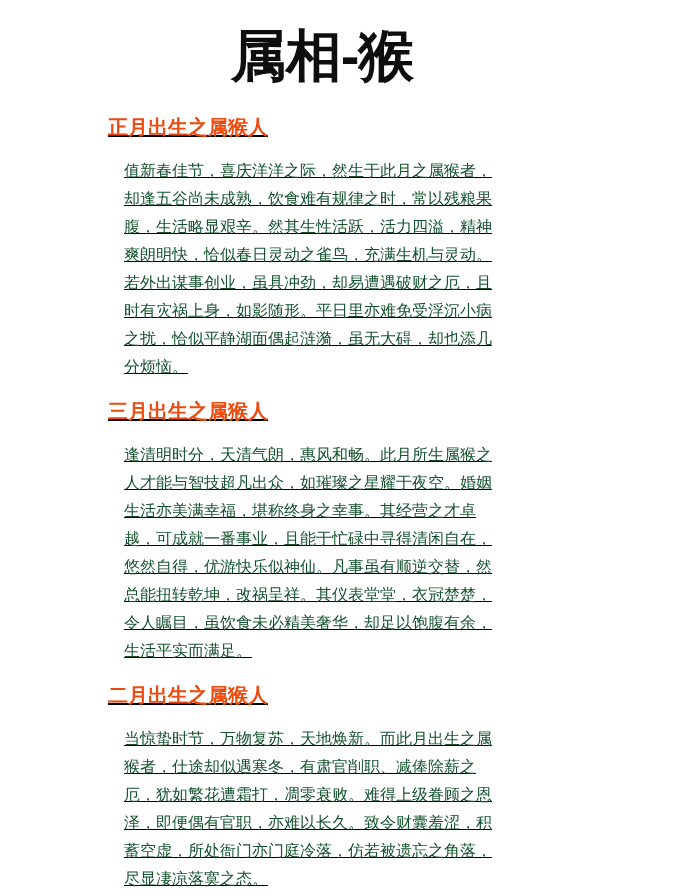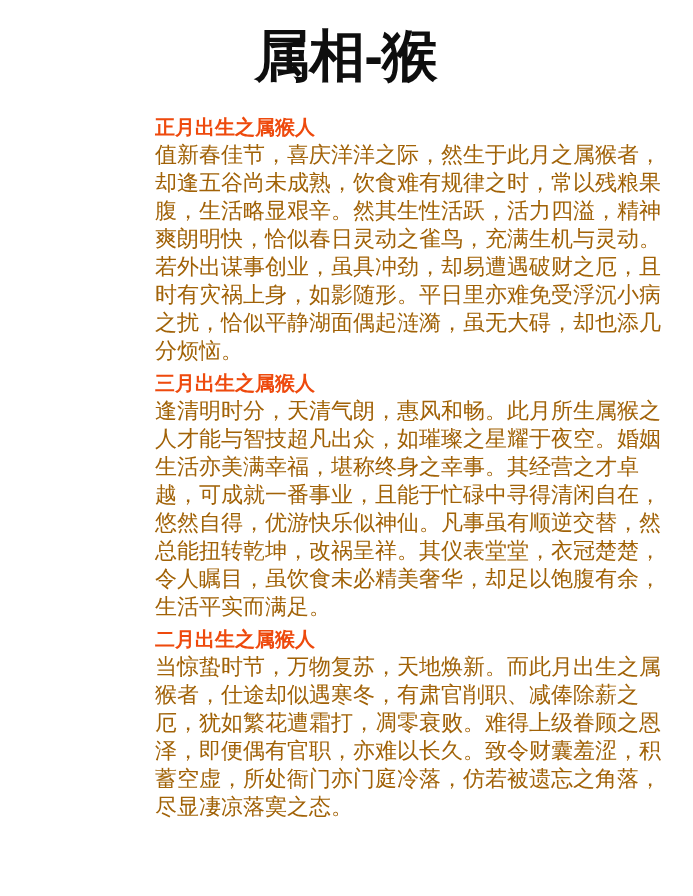--- a/index.html
+++ b/index.html
@@ -11,51 +11,51 @@
     width: 693px;
     height: 896px;
     overflow: hidden;
     font-family: "Liberation Sans", "DejaVu Sans", sans-serif;
   }
   .page {
     width: 644px;
     height: 896px;
     background: #ffffff;
     box-sizing: border-box;
-    padding-left: 47px;
   }
   .title {
     margin: 0;
     padding-top: 22px;
     text-align: center;
     font-size: 56px;
     line-height: 68px;
     font-weight: 900;
     letter-spacing: -1px;
     color: #0e0e0e;
   }
   .content {
     margin-left: 108px;
     width: 510px;
     padding-top: 19px;
+    text-decoration: underline;
   }
   .section { margin: 0; }
   .heading {
     margin: 4px 0 0 0;
     font-size: 20px;
     line-height: 28px;
     font-weight: 700;
     color: #ee4a0d;
   }
   .body-text {
-    margin: 0;
-    font-size: 22px;
+    margin: 16px;
+    font-size: 16px;
     line-height: 28px;
     font-weight: 400;
-    color: #a16207;
+    color: #14532d;
     white-space: pre-wrap;
     letter-spacing: 0;
   }
 </style>
 </head>
 <body>
 
 <div class="page">
   <h1 class="title">属相-猴</h1>
 

